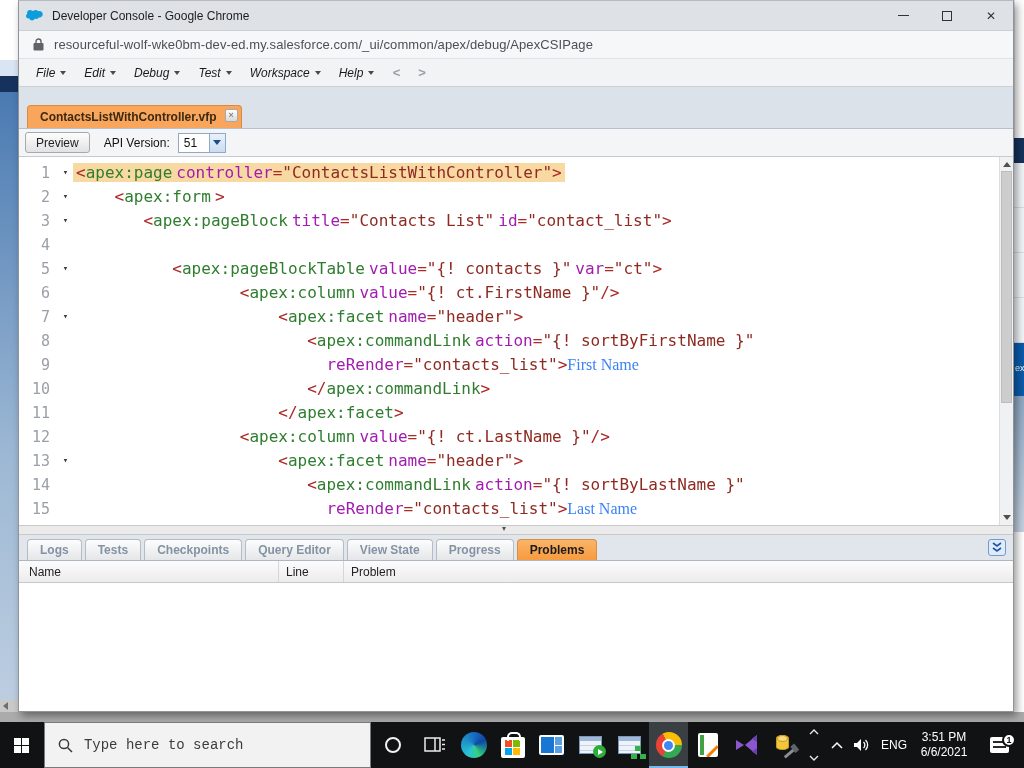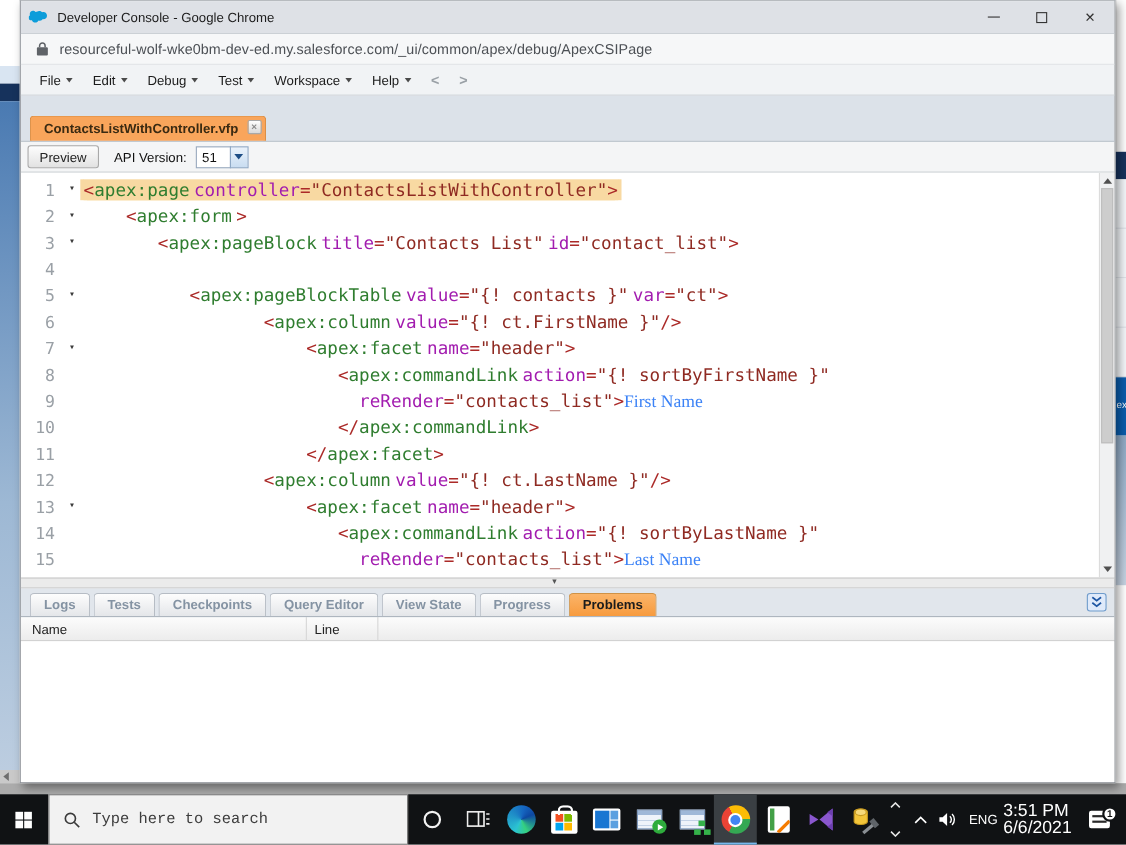--- a/index.html
+++ b/index.html
@@ -37,21 +37,21 @@
   .wc-min-glyph { width:11px; height:1px; background:#333; display:block; }
   .wc-max-glyph { width:10px; height:10px; border:1px solid #333; display:block; }
   .wc-close-glyph { font-size:12px; line-height:12px; color:#333; }
 
   .urlbar { height:28px; flex:none; background:#f6f7f8; border-bottom:1px solid #e0e3e6;
             display:flex; align-items:center; padding-left:14px; }
   .lock-icon { width:11px; height:13px; margin-right:10px; flex:none; }
   .url-text { font-size:13px; color:#4c5055; letter-spacing:.1px; }
 
   .menubar { height:28px; flex:none; background:#f1f3f5; border-bottom:1px solid #ccd1d6;
-             display:flex; align-items:center; padding-left:8px; }
+             display:flex; align-items:center; padding-left:8px;font-style:italic; }
   .menu-item { display:flex; align-items:center; gap:5px; padding:4px 9px; font-size:12px; color:#1b1b1b; cursor:default; }
   .menu-caret { width:0; height:0; border-left:3.5px solid transparent; border-right:3.5px solid transparent;
                 border-top:4px solid #4a4a4a; display:inline-block; }
   .nav-arrow { font-size:13px; font-weight:bold; color:#9aa0a6; padding:0 9px; }
 
   .tabstrip { height:42px; flex:none; background:#dce2e9; border-bottom:1px solid #b9c0c9;
               display:flex; align-items:flex-end; padding-left:8px; }
   .etab { height:23px; background:#f9a55b; border:1px solid #d98b3f; border-bottom:none;
           border-radius:4px 4px 0 0; display:flex; align-items:center;
           padding:0 24px 0 12px; position:relative; font-weight:bold; font-size:12px; color:#3a2a12; }
@@ -177,21 +177,21 @@
                            background:#f8da7a; border-radius:50%; border:1px solid #c79a20; }
   .ic-tools .hammer { position:absolute; right:0; bottom:3px; width:15px; height:3px; background:#8a8f94; transform:rotate(-40deg); }
   .ic-tools .hammer::before { content:""; position:absolute; right:-1px; top:-3px; width:5px; height:8px; background:#5f6putes4px; background:#5f6469; }
 
   .tb-iconscroll { width:18px; display:flex; flex-direction:column; align-items:center; justify-content:space-between; padding:7px 0; }
   .tb-iconscroll svg { display:block; }
   .tray { display:flex; align-items:center; margin-left:2px; }
   .tray-chevron { width:24px; display:flex; justify-content:center; }
   .tray-vol { width:27px; display:flex; justify-content:center; }
   .tray-lang { width:36px; color:#fff; font-size:12px; text-align:center; }
-  .tray-clock { width:64px; color:#fff; font-size:16px; line-height:15px; }
+  .tray-clock { width:64px; color:#fff; font-size:12px; text-align:center; line-height:15px; }
   .tray-notif { width:48px; display:flex; justify-content:center; position:relative; }
   .notif-box { width:19px; height:16px; background:#fff; border-radius:2px; position:relative; }
   .notif-box i { position:absolute; left:3px; right:3px; height:2px; background:#2a2a2a; }
   .notif-box i:nth-child(1){ top:4px; } .notif-box i:nth-child(2){ top:9px; }
   .notif-badge { position:absolute; right:8px; bottom:6px; width:14px; height:14px; border-radius:50%;
                  background:#fff; border:2px solid #101214; color:#111; font-size:9px; font-weight:bold;
                  display:flex; align-items:center; justify-content:center; }
 </style>
 </head>
 <body>
@@ -342,20 +342,21 @@
       <svg width="12" height="11" viewBox="0 0 12 11">
         <path d="M2 1 L6 4 L10 1" fill="none" stroke="#1f57a4" stroke-width="1.6"></path>
         <path d="M2 6 L6 9 L10 6" fill="none" stroke="#1f57a4" stroke-width="1.6"></path>
       </svg>
     </div>
   </div>
 
   <div class="grid-header">
     <div class="gh-cell gh-name">Name</div>
     <div class="gh-cell gh-line">Line</div>
+    <div class="gh-cell gh-problem">Problem</div>
   </div>
   <div class="panel-body"></div>
 
 </div>
 
 <div id="taskbar">
   <div class="tb-start">
     <span class="win-logo">
         <span></span>
         <span></span>

